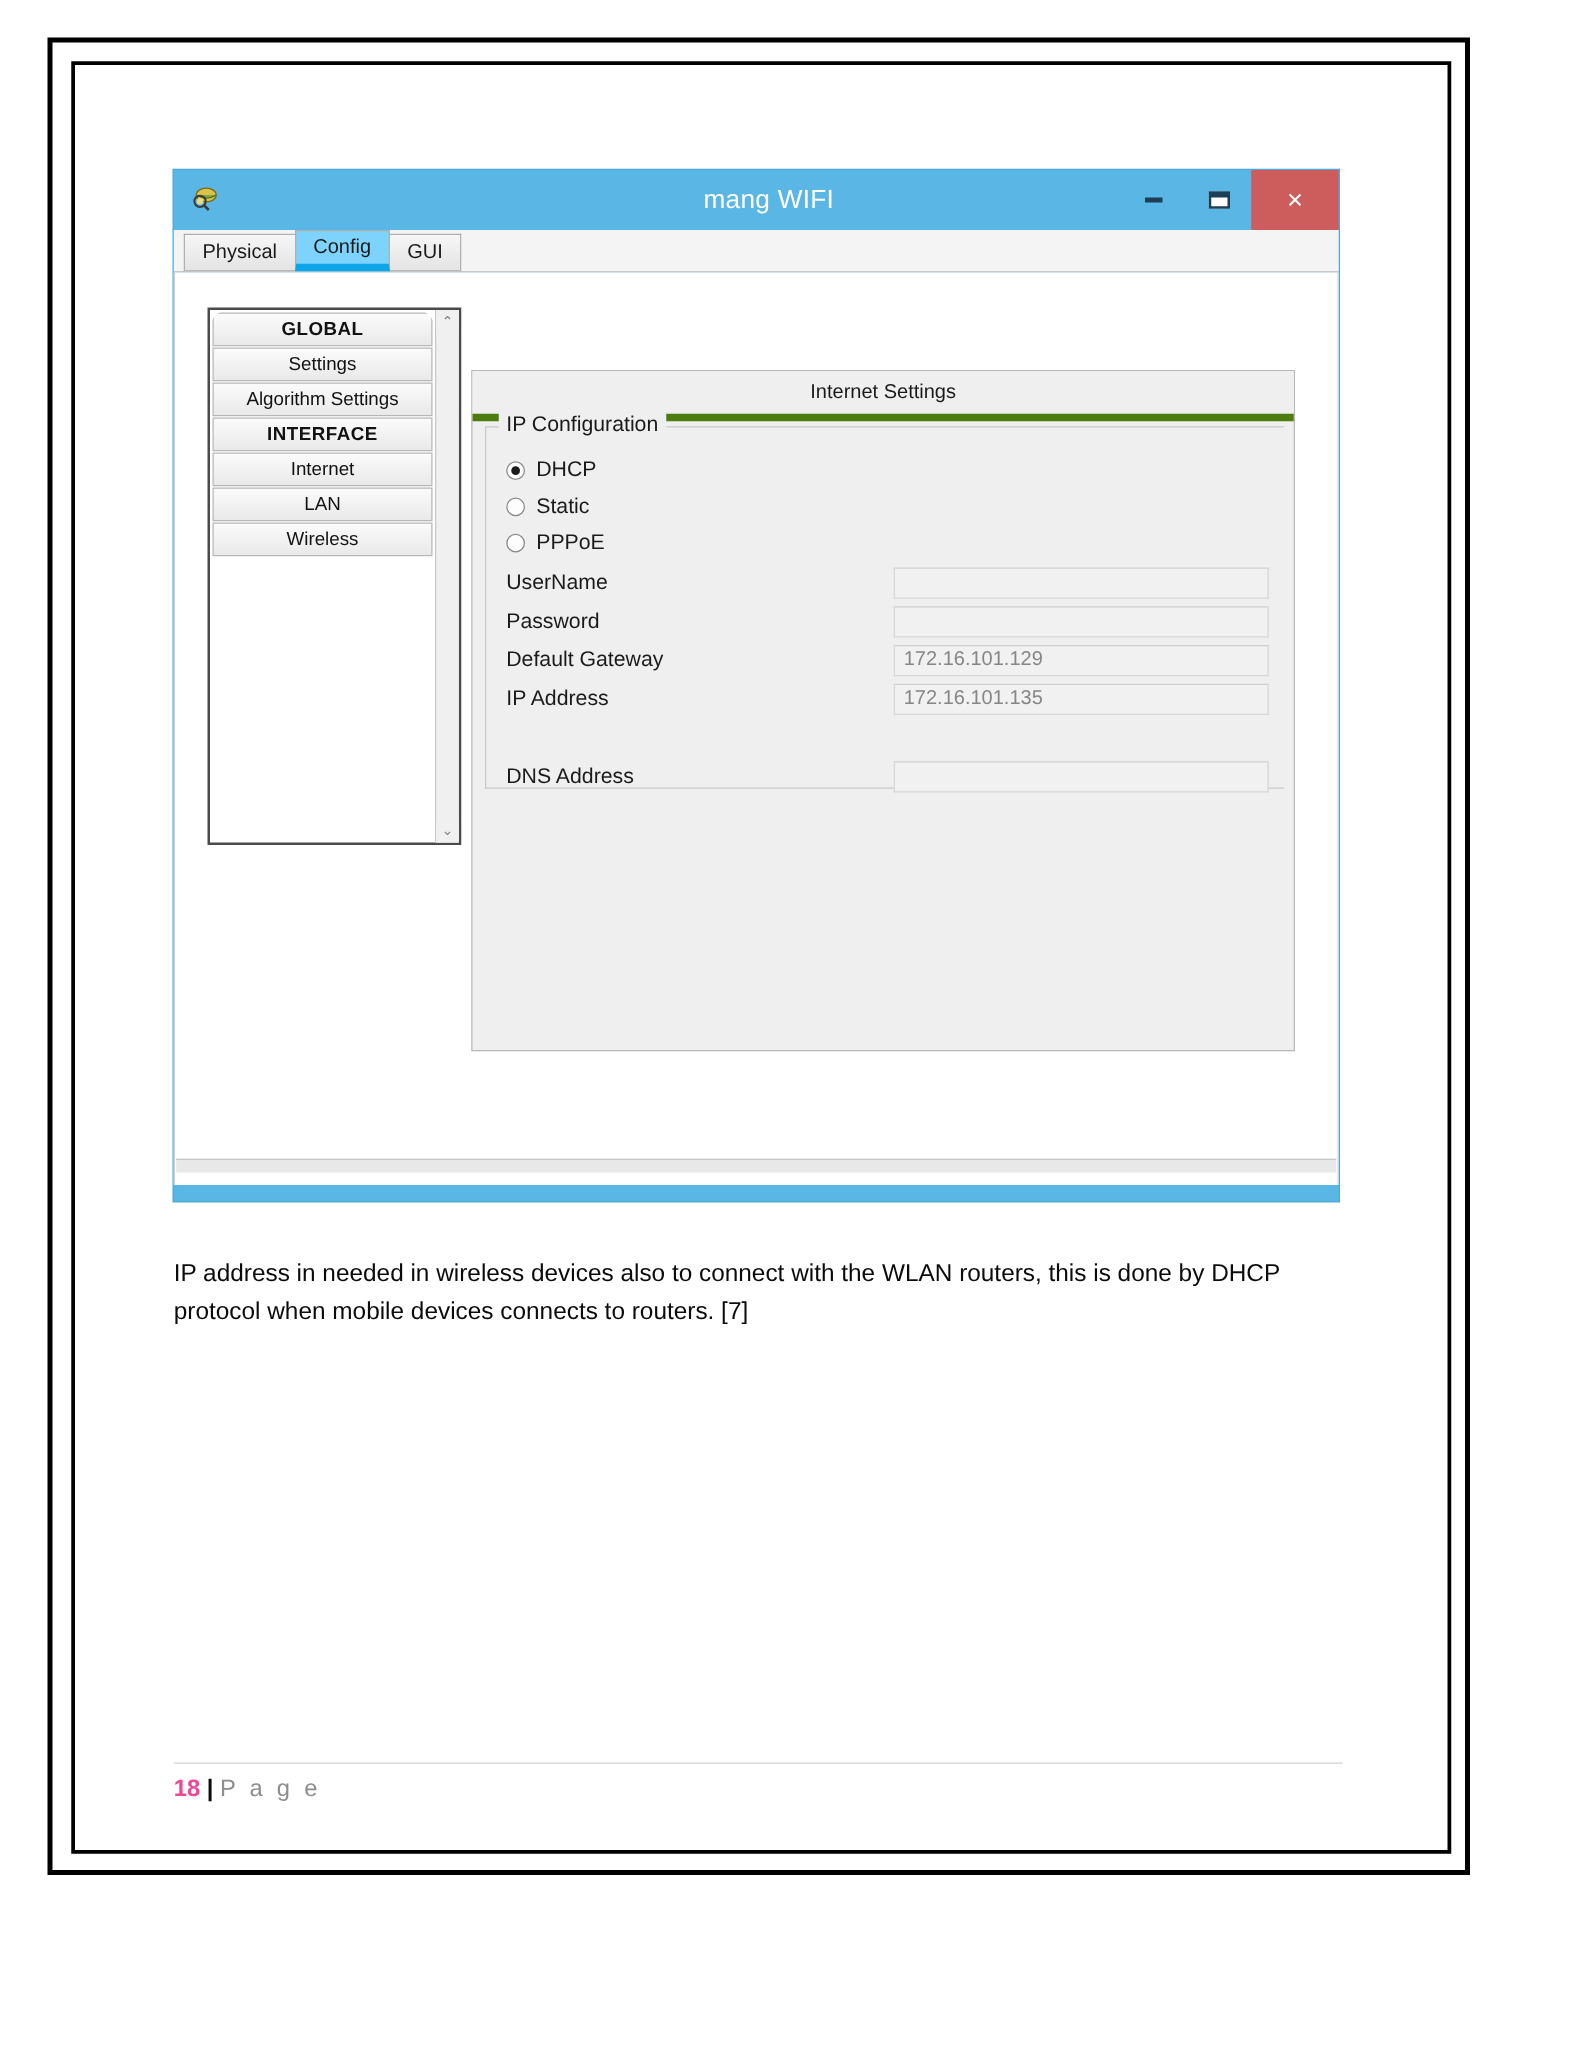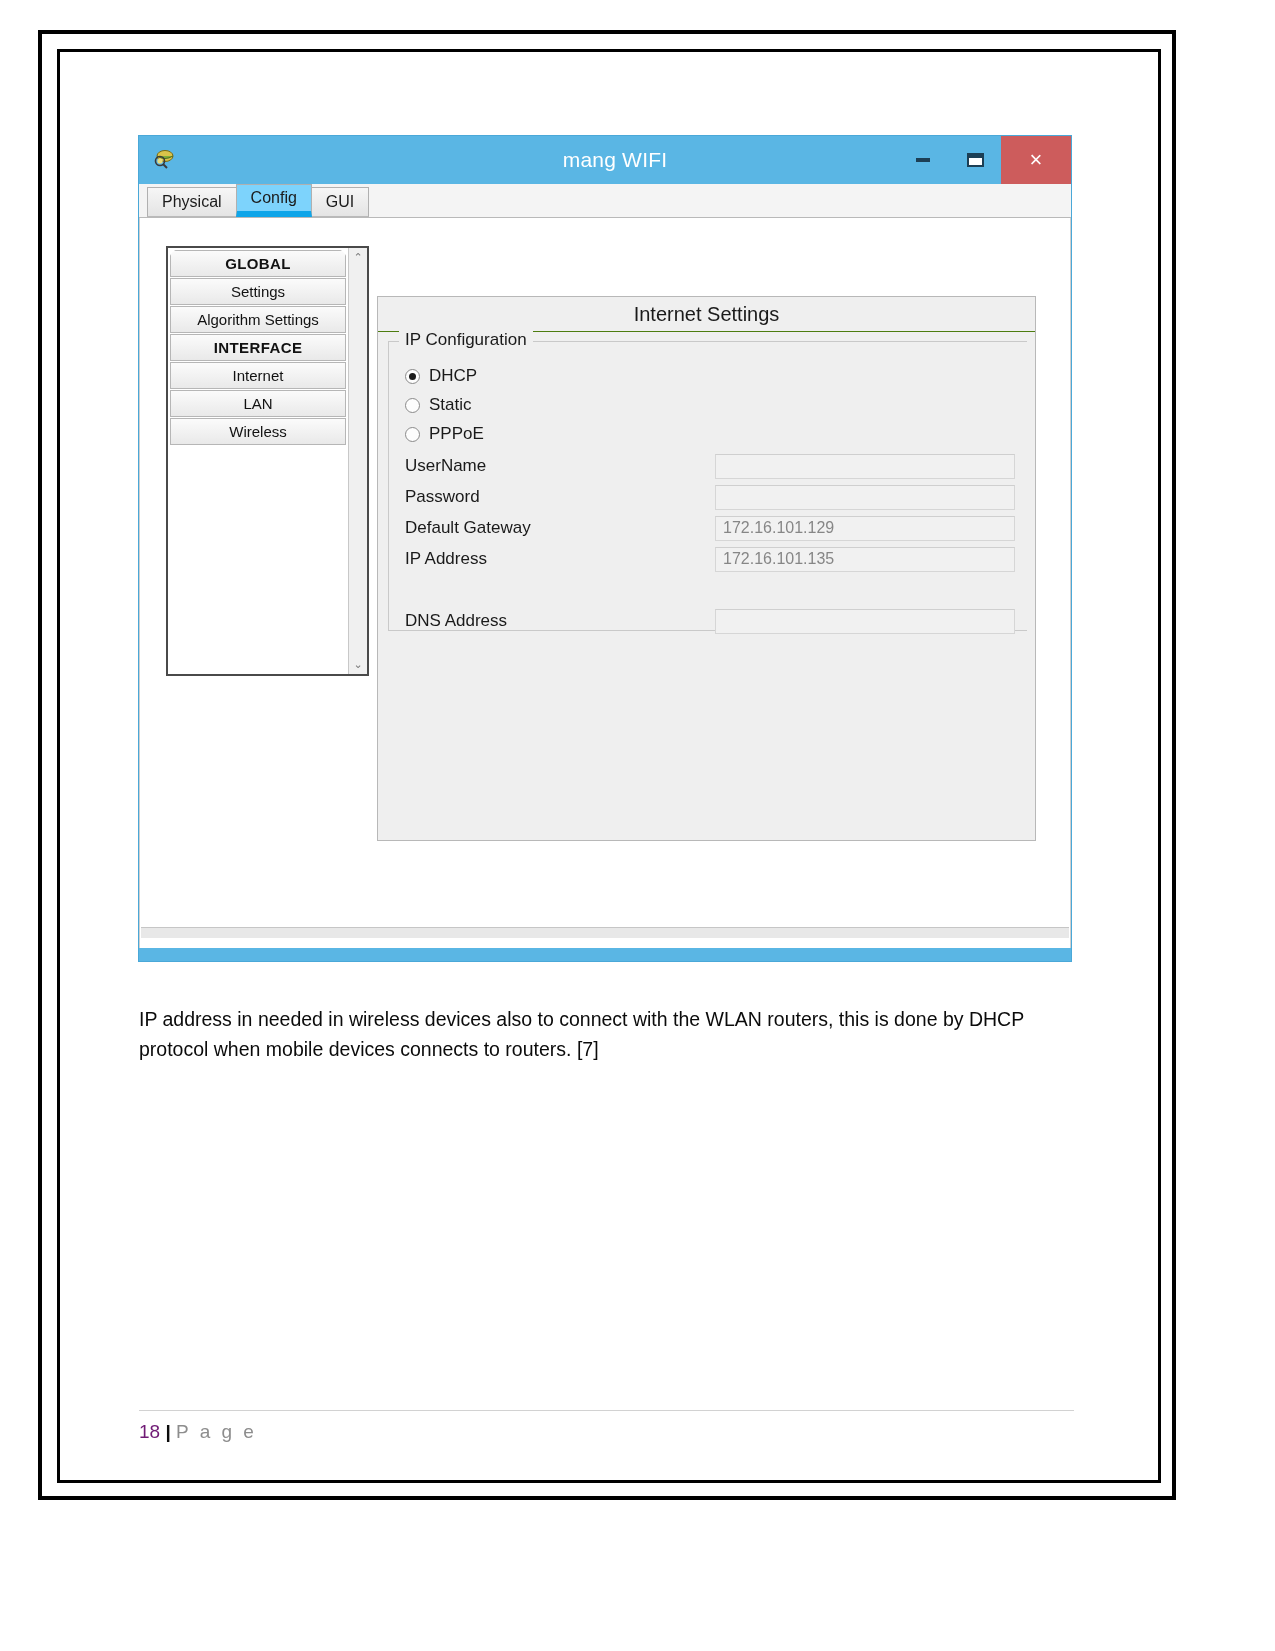--- a/index.html
+++ b/index.html
@@ -246,23 +246,23 @@
     height: 545px;
     background: #efefef;
     border: 1px solid #b8b8b8;
     box-sizing: border-box;
   }
   .panel-title {
     height: 34px;
     display: flex;
     align-items: center;
     justify-content: center;
-    font-size: 20px;
+    font-size: 16px;
     color: #1a1a1a;
-    border-bottom: 1px solid #4d7c0f;
+    border-bottom: 6px solid #4d7c0f;
     background: #efefef;
     font-family: "Liberation Sans", sans-serif;
   }
   .fieldset {
     position: absolute;
     left: 10px;
     top: 44px;
     width: 639px;
     height: 290px;
     border: 1px solid #c9c9c9;
@@ -376,22 +376,22 @@
     height: 1px;
     background: #d2d2d2;
     margin-bottom: 10px;
   }
   .footer-text {
     font-size: 19px;
     color: #8d8d8d;
     font-family: "Liberation Sans", sans-serif;
   }
   .footer-num {
-    color: #701a75;
-    font-weight: normal;
+    color: #ec4899;
+    font-weight: bold;
   }
   .footer-sep {
     color: #0b0b0b;
     font-weight: bold;
   }
   .footer-word {
     letter-spacing: 3px;
     color: #8d8d8d;
   }
 </style>

